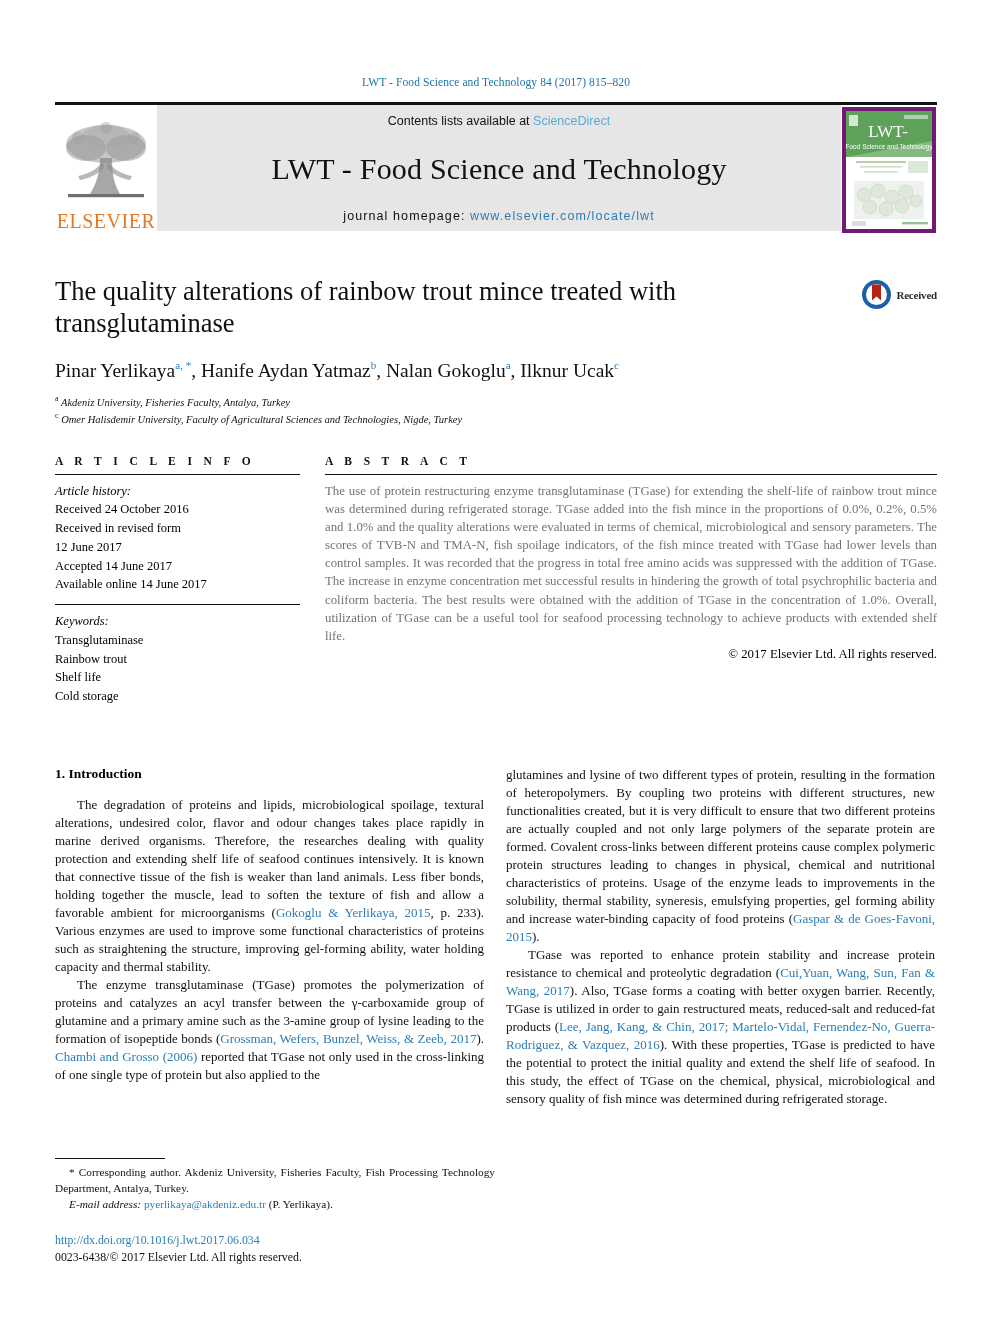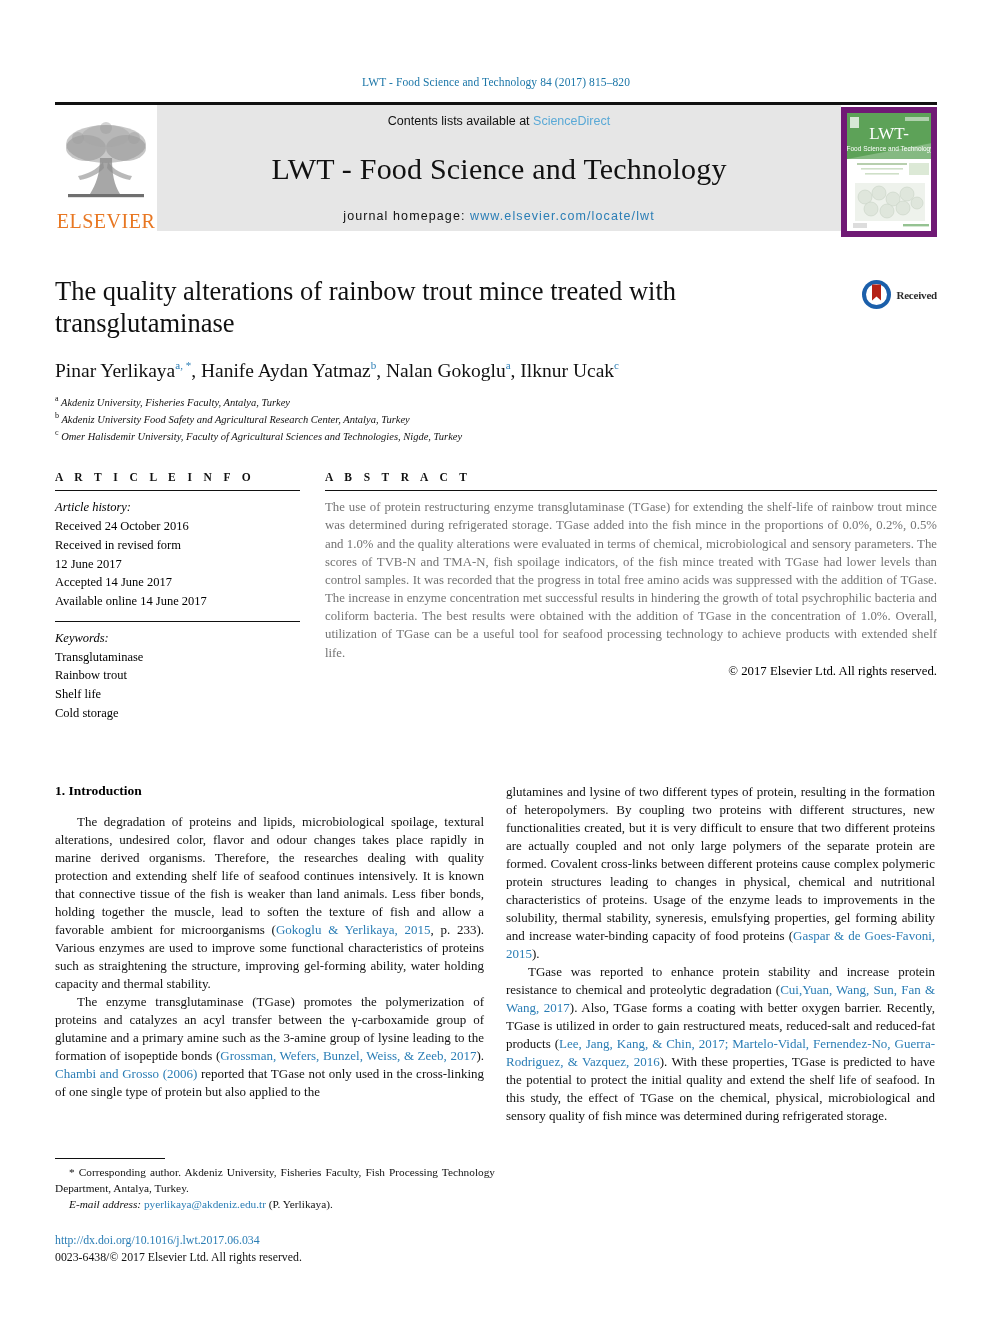--- a/index.html
+++ b/index.html
@@ -98,21 +98,21 @@
     flex: 0 0 96px;
     display: flex;
     align-items: flex-start;
     justify-content: center;
     padding-top: 2px;
     box-sizing: border-box;
   }
   .cover {
     width: 86px;
     height: 118px;
-    border: 6px solid #701a75;
+    border: 4px solid #701a75;
     background: #14b8a6;
     position: relative;
     overflow: hidden;
   }
 
   
   .title-block {
     margin-top: 44px;
     position: relative;
   }
@@ -368,21 +368,20 @@
 
     <div class="authors">
       <span>Pinar Yerlikaya</span><sup>a, *</sup>,
       <span>Hanife Aydan Yatmaz</span><sup>b</sup>,
       <span>Nalan Gokoglu</span><sup>a</sup>,
       <span>Ilknur Ucak</span><sup>c</sup>
     </div>
 
     <div class="affiliations">
       <div><sup>a</sup> <span>Akdeniz University, Fisheries Faculty, Antalya, Turkey</span></div>
-      <div><sup>b</sup> <span>Akdeniz University Food Safety and Agricultural Research Center, Antalya, Turkey</span></div>
       <div><sup>c</sup> <span>Omer Halisdemir University, Faculty of Agricultural Sciences and Technologies, Nigde, Turkey</span></div>
     </div>
   </div>
 
   <div class="info-abstract">
 
     <div class="col-info">
       <div class="sec-head">A R T I C L E   I N F O</div>
       <div class="rule"></div>
       <div class="hist-title">Article history:</div>

